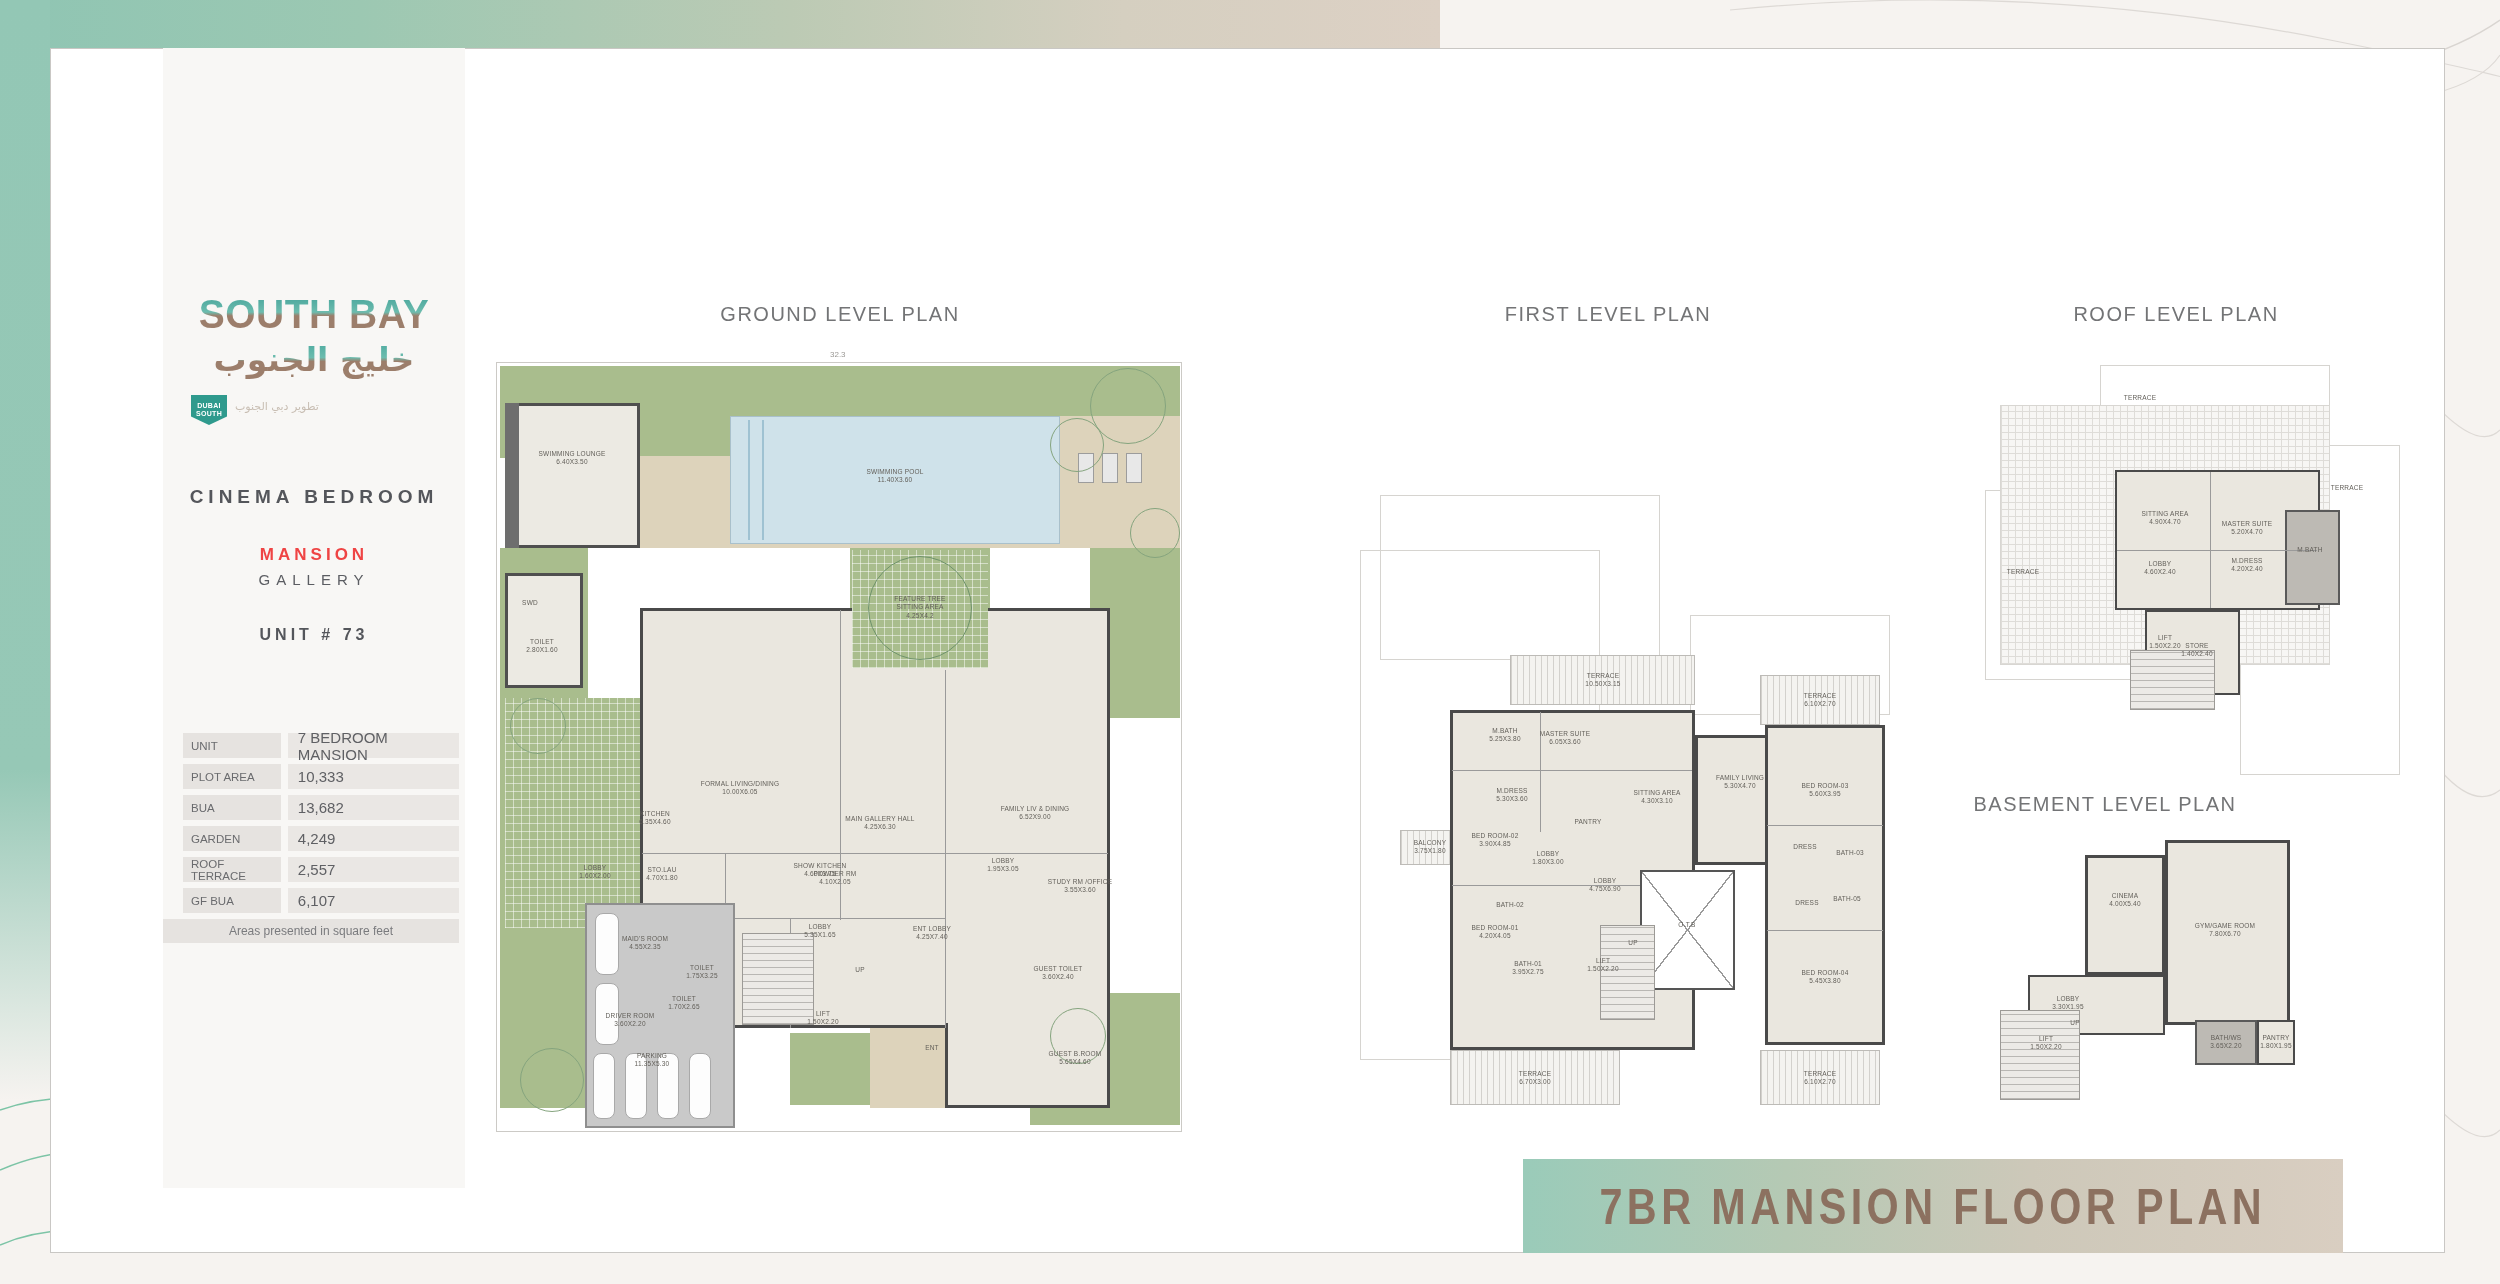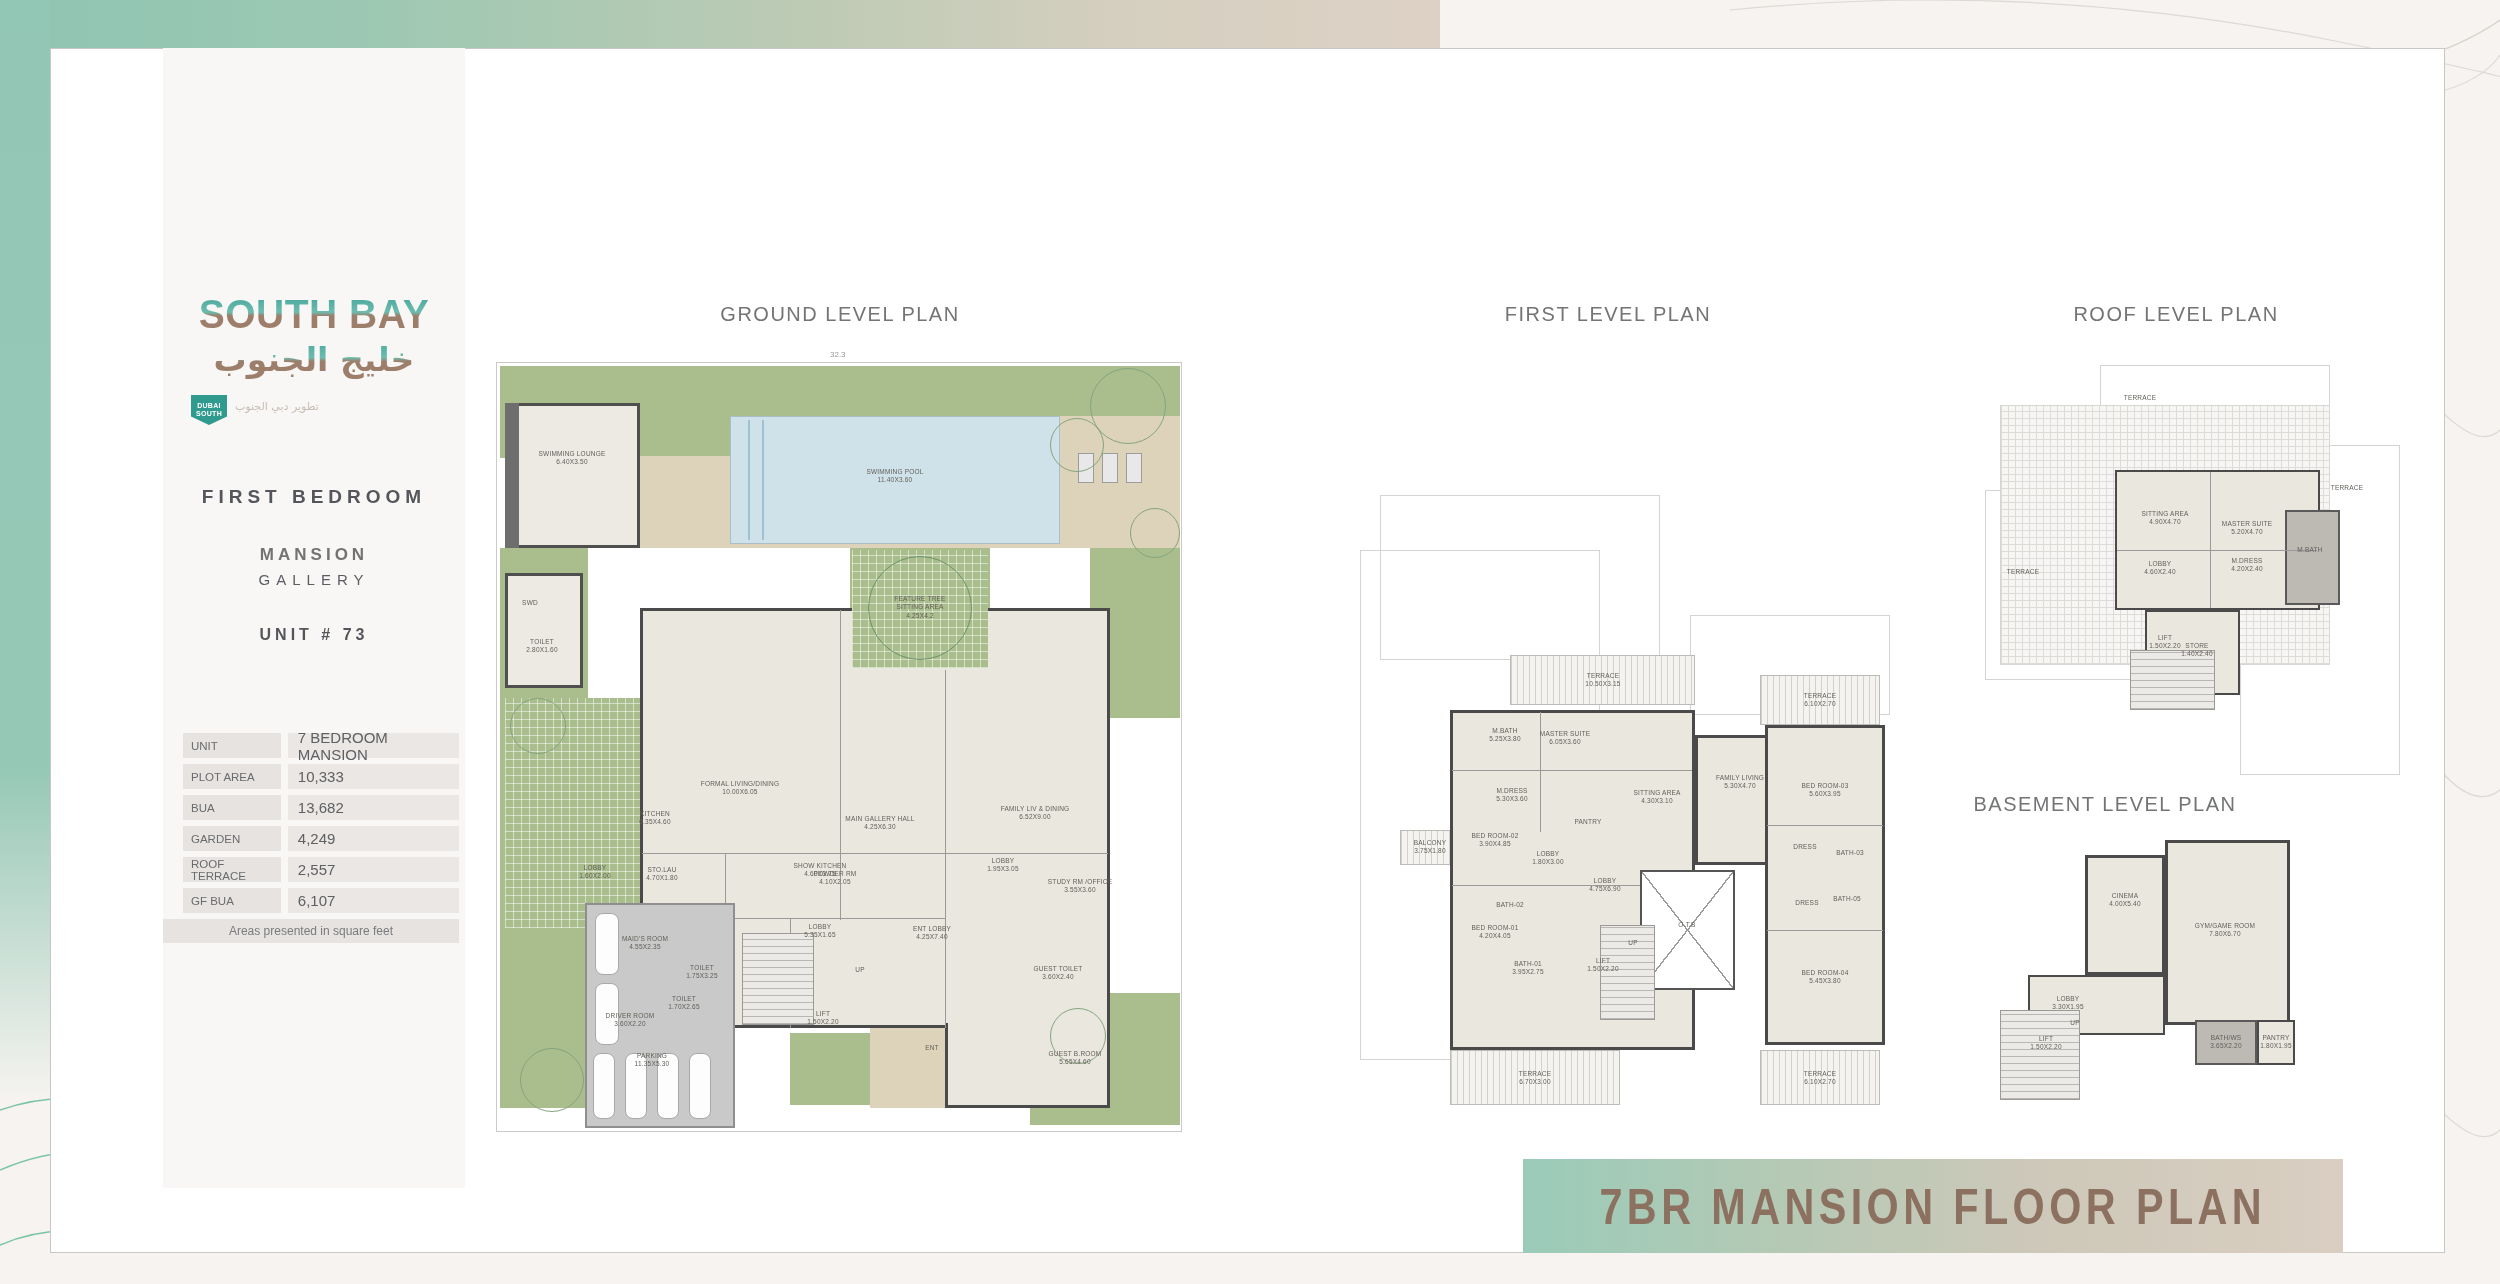--- a/index.html
+++ b/index.html
@@ -30,21 +30,21 @@
     background:linear-gradient(180deg,#4aa89e 0%,#6cbcae 45%,#9c7e6b 55%,#9c7e6b 100%);
     -webkit-background-clip:text; background-clip:text; color:transparent; }
   .badge { position:absolute; left:28px; top:347px; width:36px; height:30px; background:#2f9a8d;
     clip-path:polygon(0 0,100% 0,100% 72%,50% 100%,0 72%); display:flex; flex-direction:column;
     align-items:center; justify-content:center; color:#fff; font-weight:bold; font-size:7px; line-height:1.1; letter-spacing:.3px; }
   .tagline { position:absolute; left:72px; top:352px; font-family:"DejaVu Sans", sans-serif;
     direction:rtl; font-size:11px; color:#c8beb3; }
   .unit-heading { position:absolute; top:438px; width:100%; text-align:center; font-weight:bold;
     font-size:19px; letter-spacing:5px; color:#54565b; }
   .unit-sub1 { position:absolute; top:497px; width:100%; text-align:center; font-weight:bold;
-    font-size:17px; letter-spacing:4px; color:#737373; }
+    font-size:17px; letter-spacing:4px; color:#ef4444; }
   .unit-sub2 { position:absolute; top:523px; width:100%; text-align:center;
     font-size:15px; letter-spacing:6px; color:#5b5d62; }
   .unit-number { position:absolute; top:578px; width:100%; text-align:center; font-weight:bold;
     font-size:16px; letter-spacing:4px; color:#54565b; }
 
   
   .area-table { position:absolute; left:0; top:685px; width:296px; }
   .trow { display:flex; margin-bottom:6px;padding-left:20px; }
   .tlabel { width:105px; height:25px; background:#e6e3e0; color:#6a6b6e; font-size:11.5px;
     display:flex; align-items:center; padding-left:8px; margin-right:7px; }
@@ -132,21 +132,21 @@
   <div class="card"></div>
 
   <div class="sidebar">
     <div class="logo-title">SOUTH BAY</div>
     <div class="logo-arabic">خليج الجنوب</div>
     <div class="badge">
       <span>DUBAI</span>
       <span>SOUTH</span>
     </div>
     <div class="tagline">تطوير دبي الجنوب</div>
-    <div class="unit-heading">FIRST BEDROOM</div>
+    <div class="unit-heading">CINEMA BEDROOM</div>
     <div class="unit-sub1">MANSION</div>
     <div class="unit-sub2">GALLERY</div>
     <div class="unit-number">UNIT # 73</div>
     <div class="area-table">
       <div>
           <div class="trow">
             <div class="tlabel">UNIT</div>
             <div class="tvalue">7 BEDROOM MANSION</div>
           </div>
           <div class="trow">

